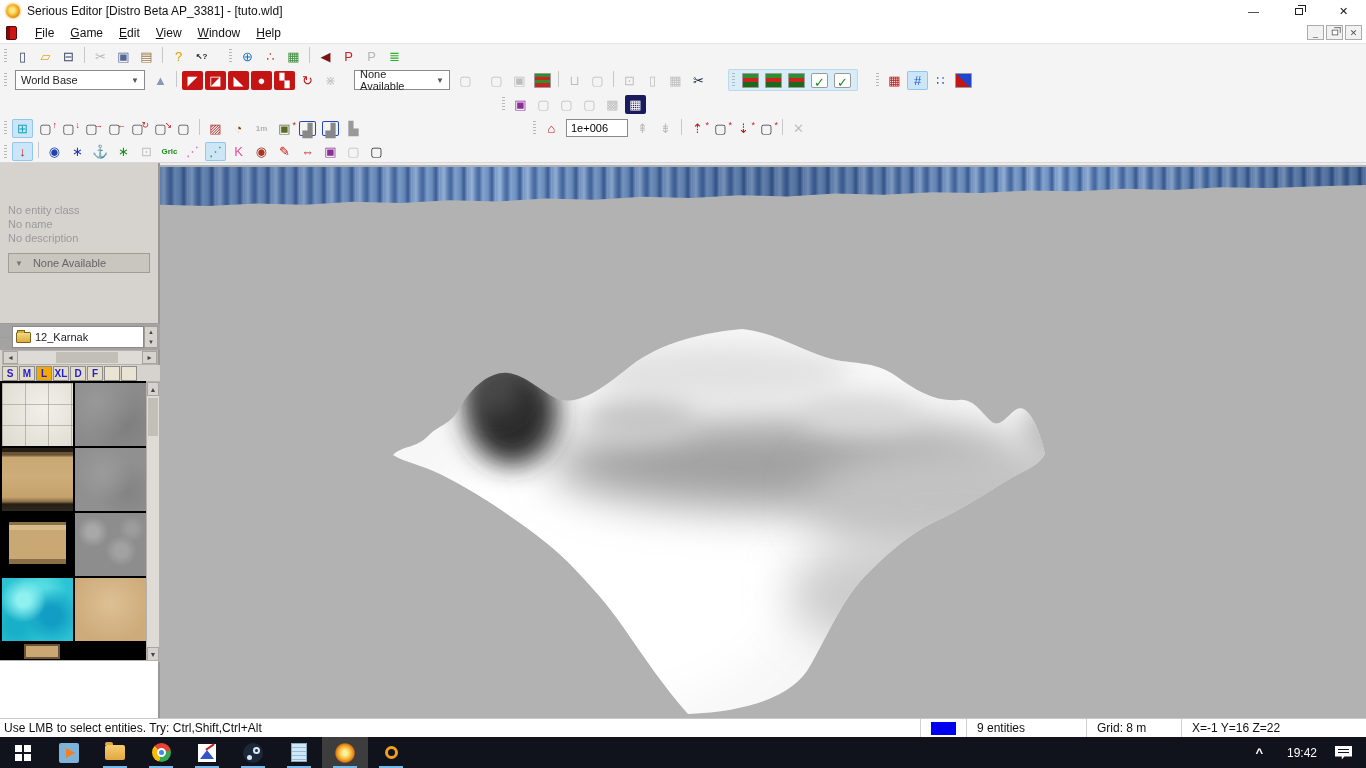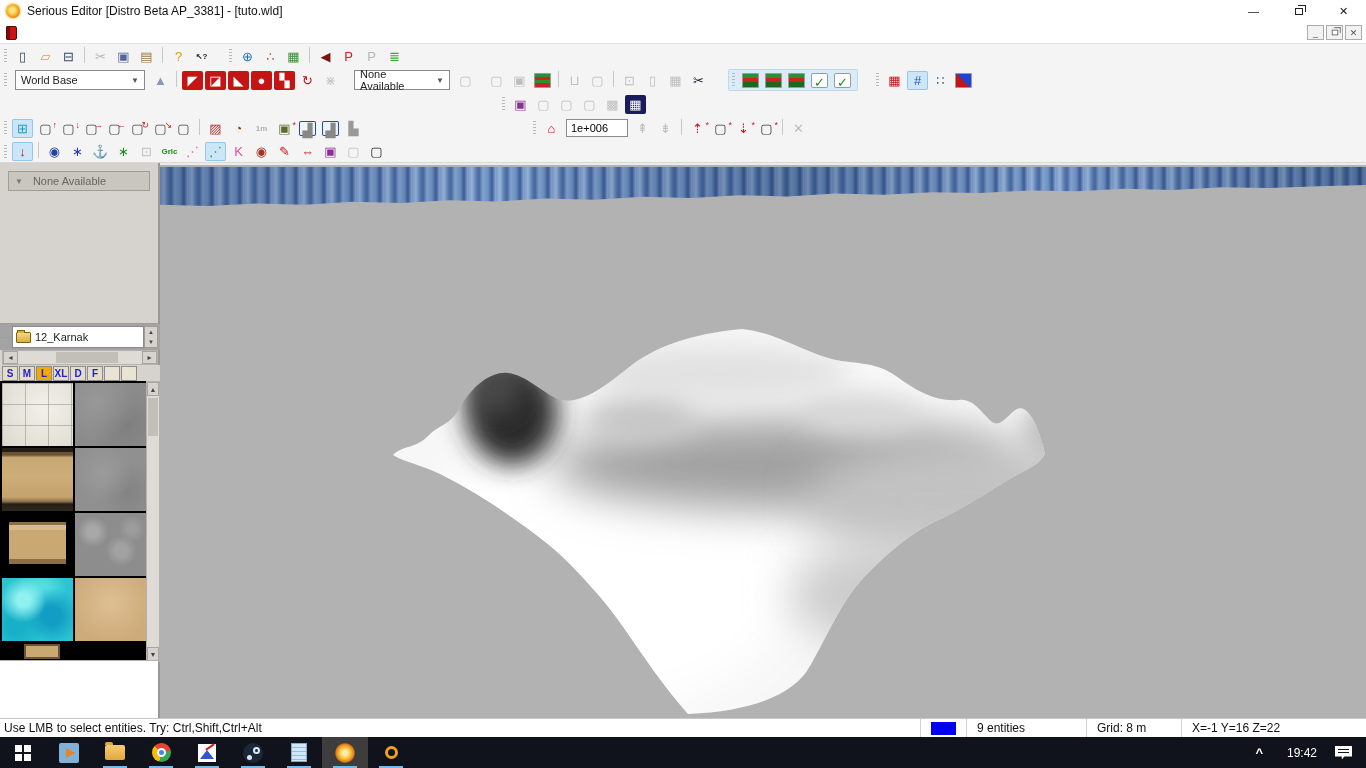--- a/index.html
+++ b/index.html
@@ -202,20 +202,28 @@
     <div class="wbtn">—</div>
     <div class="wbtn">
         <span class="glyph-restore"></span>
       </div>
     <div class="wbtn">✕</div>
   </div>
 </div>
 
 <div class="menubar">
   <div class="book-ico"></div>
+  <div style="display:flex">
+      <span class="mitem"><u>F</u>ile</span>
+      <span class="mitem"><u>G</u>ame</span>
+      <span class="mitem"><u>E</u>dit</span>
+      <span class="mitem"><u>V</u>iew</span>
+      <span class="mitem"><u>W</u>indow</span>
+      <span class="mitem"><u>H</u>elp</span>
+    </div>
   <div class="mdi-ctrls">
     <div class="mdi-btn">_</div>
     <div class="mdi-btn">
         <span class="glyph-restore"></span>
       </div>
     <div class="mdi-btn">✕</div>
   </div>
 </div>
 
 <div class="toolzone">
@@ -387,20 +395,25 @@
           <span class="ticon" style="color: rgb(139, 47, 151);">▣</span>
           <span class="ticon" style="color: rgb(184, 184, 184); opacity: 0.9;">▢</span>
           <span class="ticon" style="color: rgb(34, 34, 34);">▢</span>
         </span>
       </div>
   </div>
 </div>
 
 <div class="main">
   <div class="leftpanel">
+    <div class="ent-lines">
+      <div class="ent-line">No entity class</div>
+      <div class="ent-line">No name</div>
+      <div class="ent-line">No description</div>
+    </div>
     <div class="ent-combo">
       <span class="chev">▼</span>
       <span>None Available</span>
     </div>
 
     <div class="texbrowser">
       <div class="tex-combo-row">
         <span class="treeline"></span>
         <div class="tex-combo">
           <span class="folder-ico"></span>

